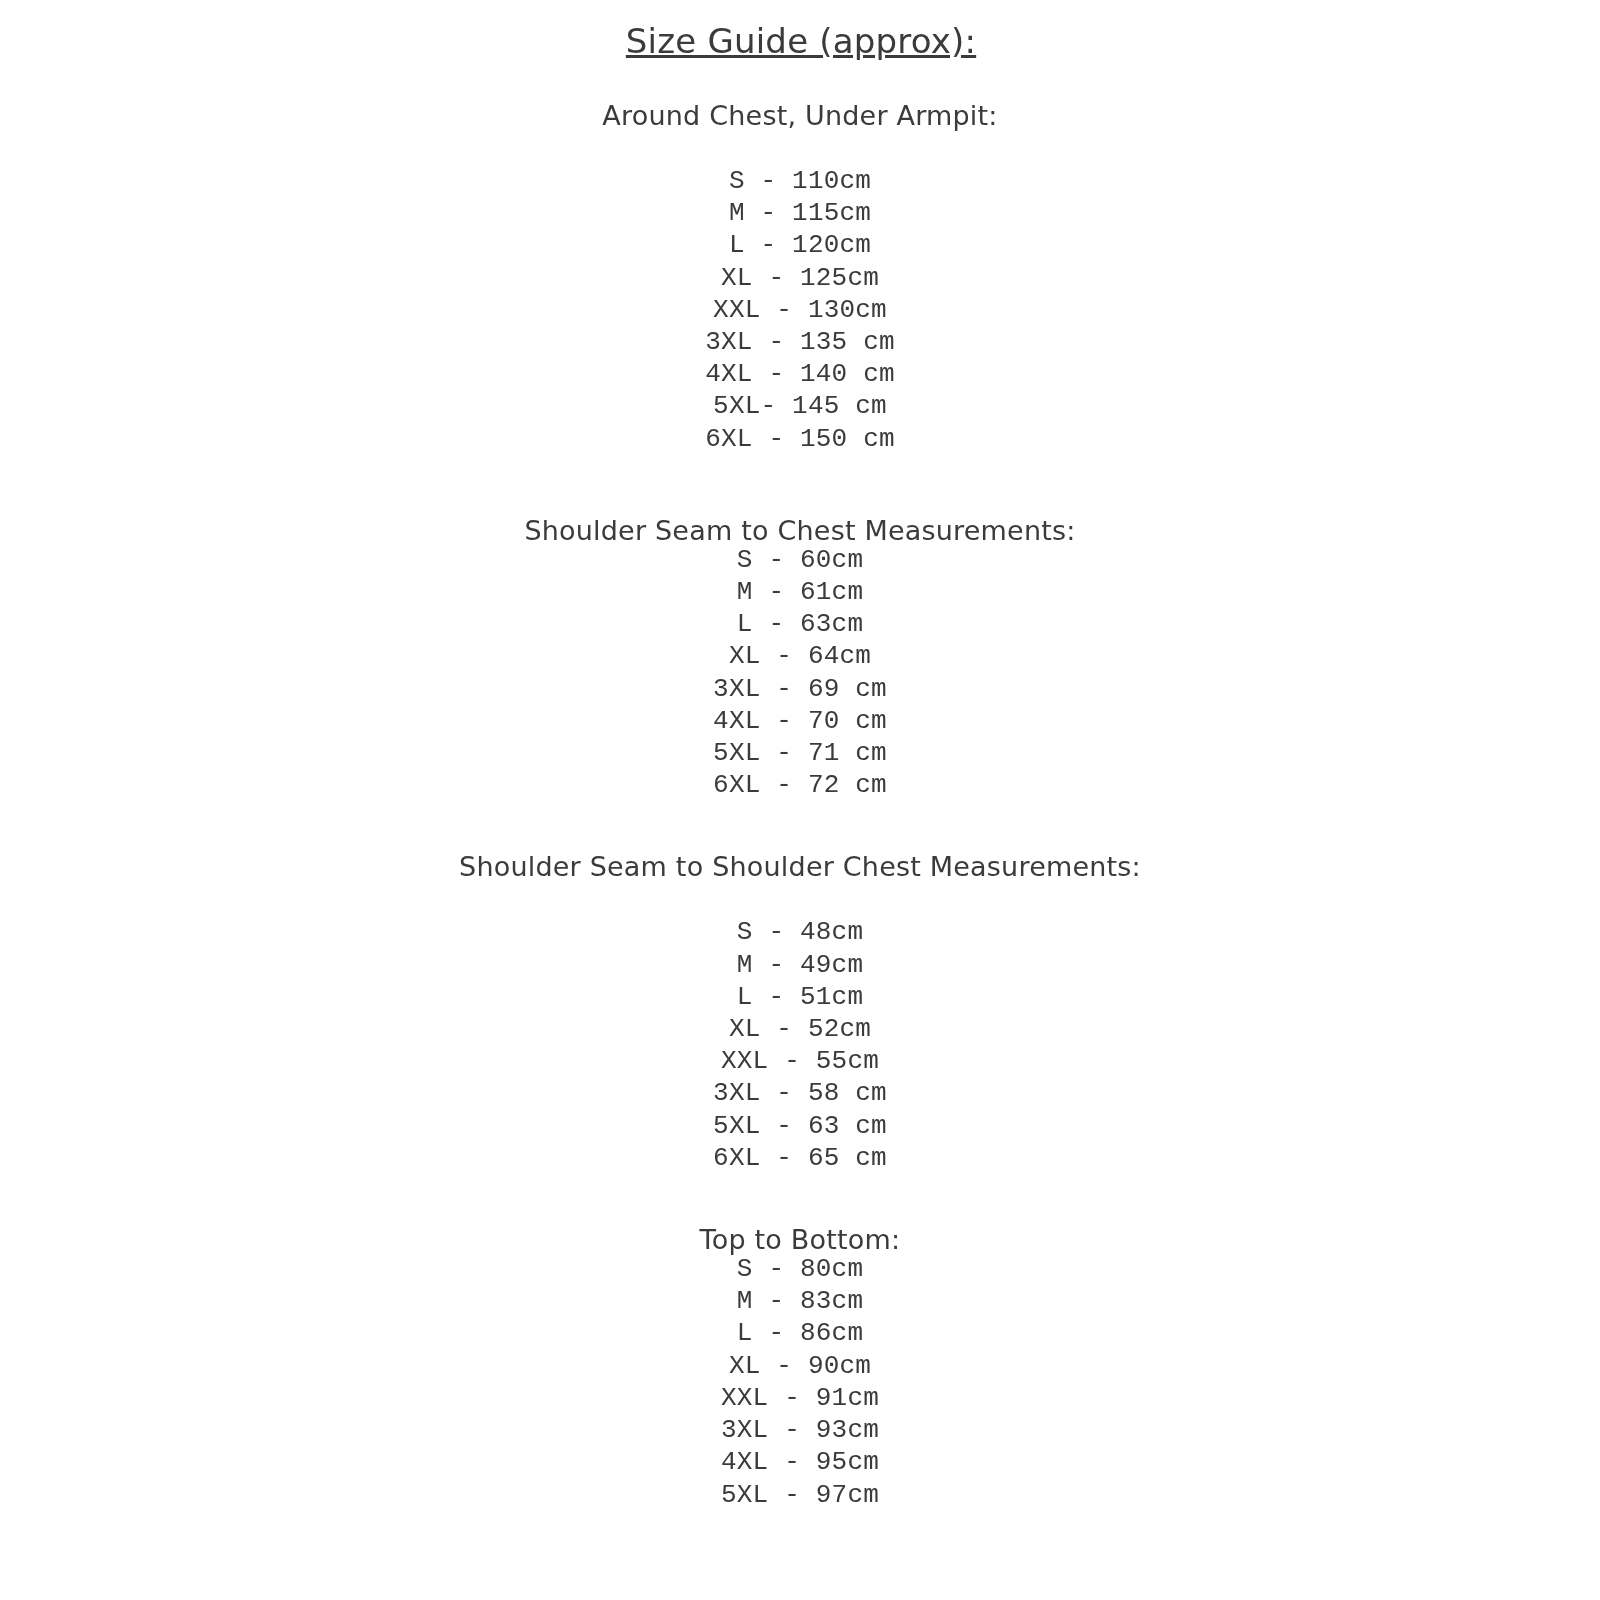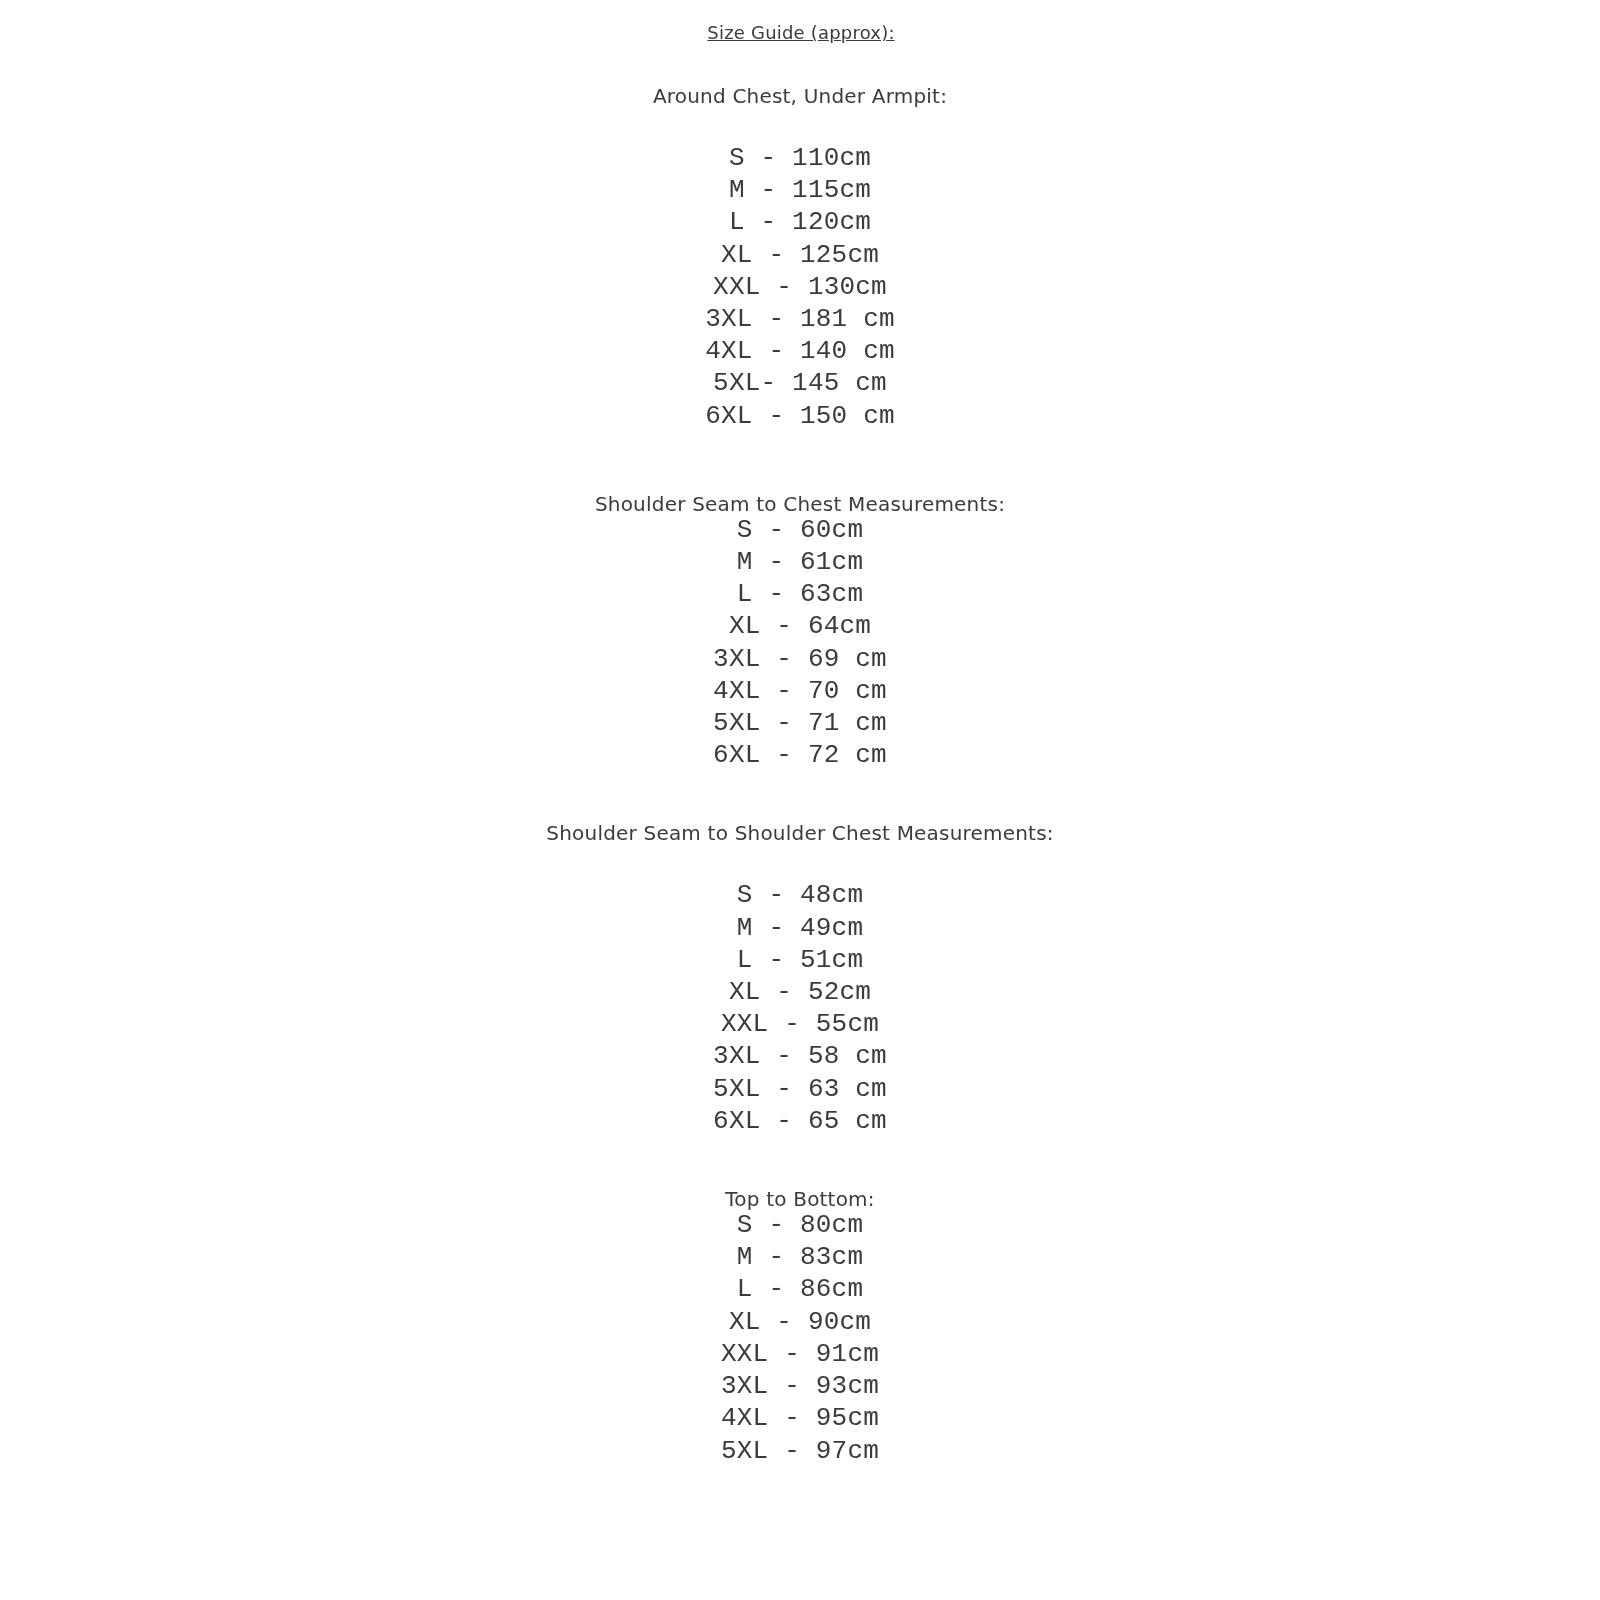--- a/index.html
+++ b/index.html
@@ -15,33 +15,33 @@
     overflow: hidden;
   }
   .page {
     width: 1600px;
     height: 1600px;
     box-sizing: border-box;
     padding: 18px 0 0 0;
     text-align: center;
   }
   .title {
-    font-size: 18px;
+    font-size: 34px;
     text-decoration: underline;
     margin: 0 4px 0 0;
     line-height: 1.0;
     padding-top: 6px;
     letter-spacing: 0.2px;
     padding-left: 6px;
   }
   .section {
     margin: 0;
   }
   .section-head {
-    font-size: 20px;
+    font-size: 27px;
     line-height: 1.0;
     letter-spacing: 0.2px;
   }
   .rows {
     font-size: 26px;
     line-height: 32.2px;
     letter-spacing: 0.2px;
     font-family: Liberation Mono, monospace;
   }
   .row {
@@ -63,21 +63,21 @@
 
   <div class="section">
     <div class="section-head">Around Chest, Under Armpit:</div>
     <div class="sp-36"></div>
     <div class="rows">
       <div class="row">S - 110cm</div>
       <div class="row">M - 115cm</div>
       <div class="row">L - 120cm</div>
       <div class="row">XL - 125cm</div>
       <div class="row">XXL - 130cm</div>
-      <div class="row">3XL - 181 cm</div>
+      <div class="row">3XL - 135 cm</div>
       <div class="row">4XL - 140 cm</div>
       <div class="row">5XL- 145 cm</div>
       <div class="row">6XL - 150 cm</div>
     </div>
   </div>
 
   <div class="sp-62"></div>
 
   <div class="section">
     <div class="section-head">Shoulder Seam to Chest Measurements:</div>

